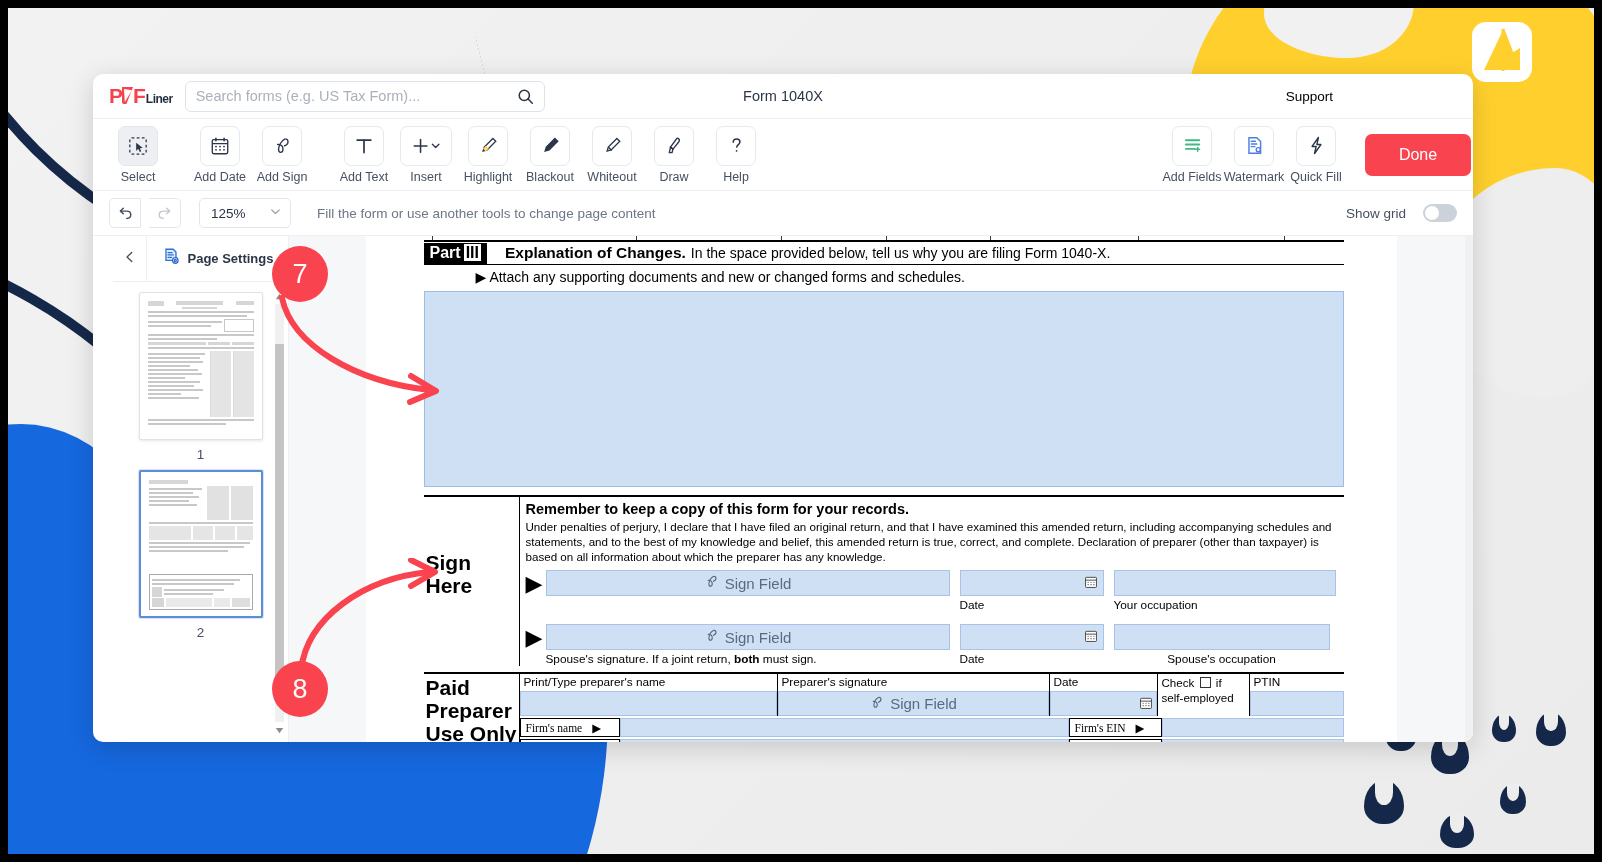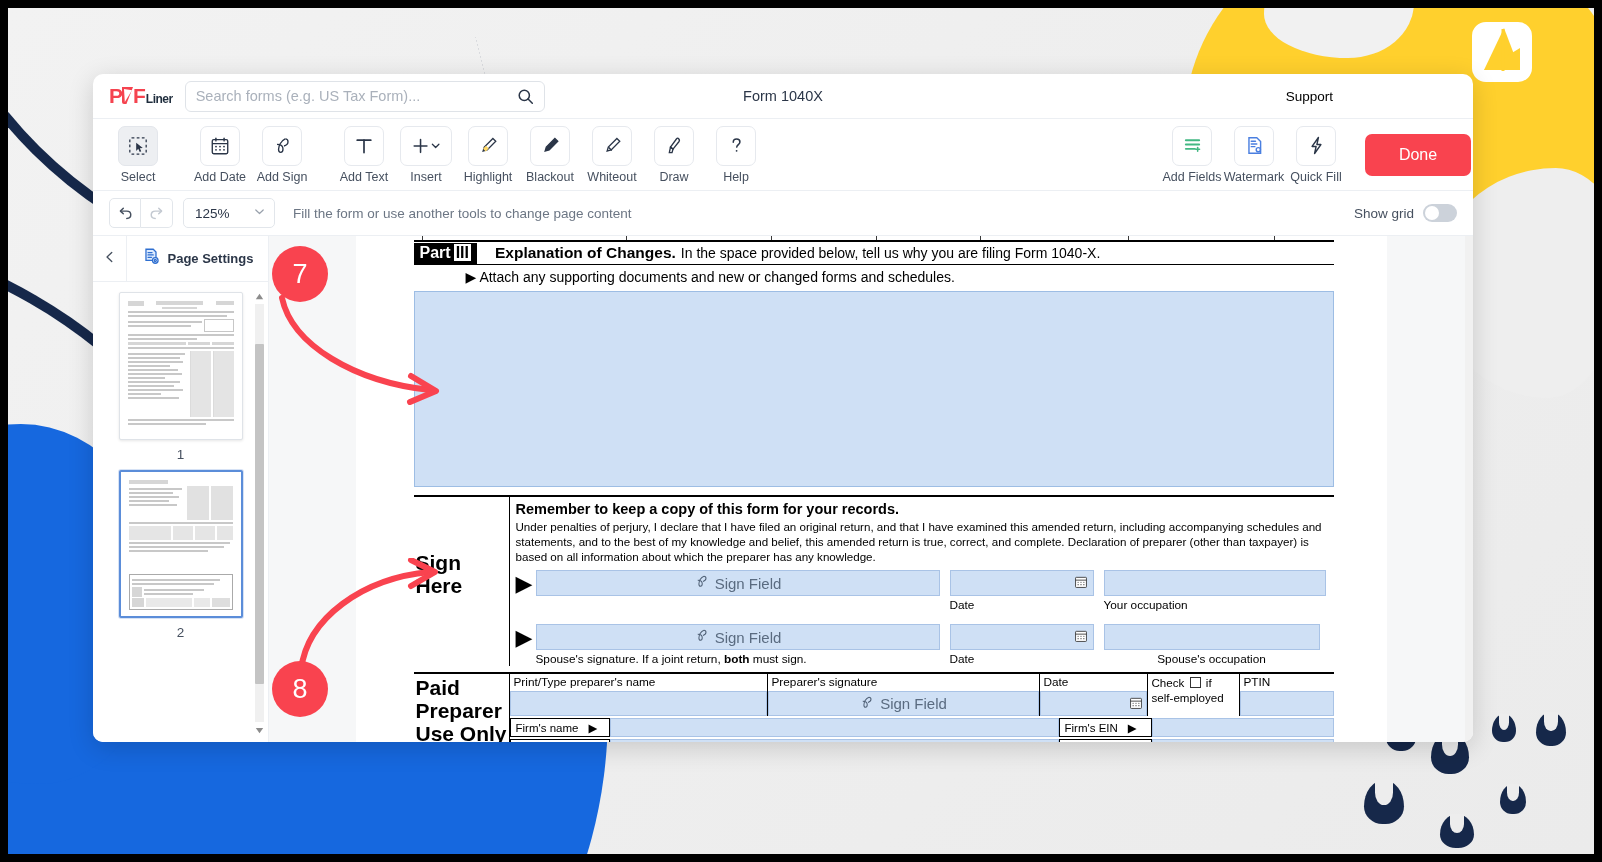--- a/index.html
+++ b/index.html
@@ -200,20 +200,21 @@
     margin-left: 18px;
     margin-right: -10px;
   }
 
   
   #actionbar {
     height: 45px; min-height: 45px;
     display: flex; align-items: center;
     border-bottom: 1px solid #eceff3;
     padding: 0 16px;
+    gap: 8px;
   }
   .sq-btn {
     width: 32px; height: 30px;
     border: 1px solid #e2e6eb;
     display: flex; align-items: center; justify-content: center;
     background: #fff;
     cursor: pointer;
   }
   #undo-btn { border-radius: 5px 0 0 5px; }
   #redo-btn { border-radius: 0 5px 5px 0; border-left: none; }
@@ -234,21 +235,21 @@
     background: #ccd2da; border-radius: 9px;
     position: relative; cursor: pointer;
   }
   #showgrid-toggle::after {
     content: ""; position: absolute;
     left: 2px; top: 2px; width: 14px; height: 14px;
     background: #fff; border-radius: 50%;
   }
 
   
-  #body { flex: 1; display: flex; min-height: 0; }
+  #body { flex: 1; display: flex; min-height: 0; margin-left: 20px; }
 
   
   #sidebar {
     width: 176px; min-width:176px;
     background: #fff;
     border-right: 1px solid #eceff3;
     display: flex; flex-direction: column;
   }
   #sidebar-head {
     height: 46px; min-height:46px;
@@ -389,21 +390,21 @@
     font-size: 21px; font-weight: 700; line-height: 1.08;
     padding: 3px 0 0 2px;
   }
   #preparer-table { flex: 1; }
   .prep-row { display: flex; }
   .prep-cell { border-right: 1px solid #000; position: relative; }
   .prep-cell:last-child { border-right: none; }
   .prep-head { font-size: 11.8px; padding: 1px 3px 0 4px; height: 17px; }
   .prep-input { background: #cfe0f5; border: 1px solid #a9c3e6; height: 25px; }
 
-  .firm-row { display: flex; margin-top: 2px; }
+  .firm-row { display: flex; margin-top: 2px; font-family: Liberation Serif, serif; }
   .firm-label {
     border: 1px solid #000; font-size: 11.5px;
     padding: 1px 6px 1px 5px; height: 19px;
     display: flex; align-items: center; gap: 10px;
     background: #fff; white-space: nowrap;
   }
   .firm-input { flex: 1; background: #cfe0f5; border: 1px solid #a9c3e6; height: 19px; }
 
   
   .badge {

